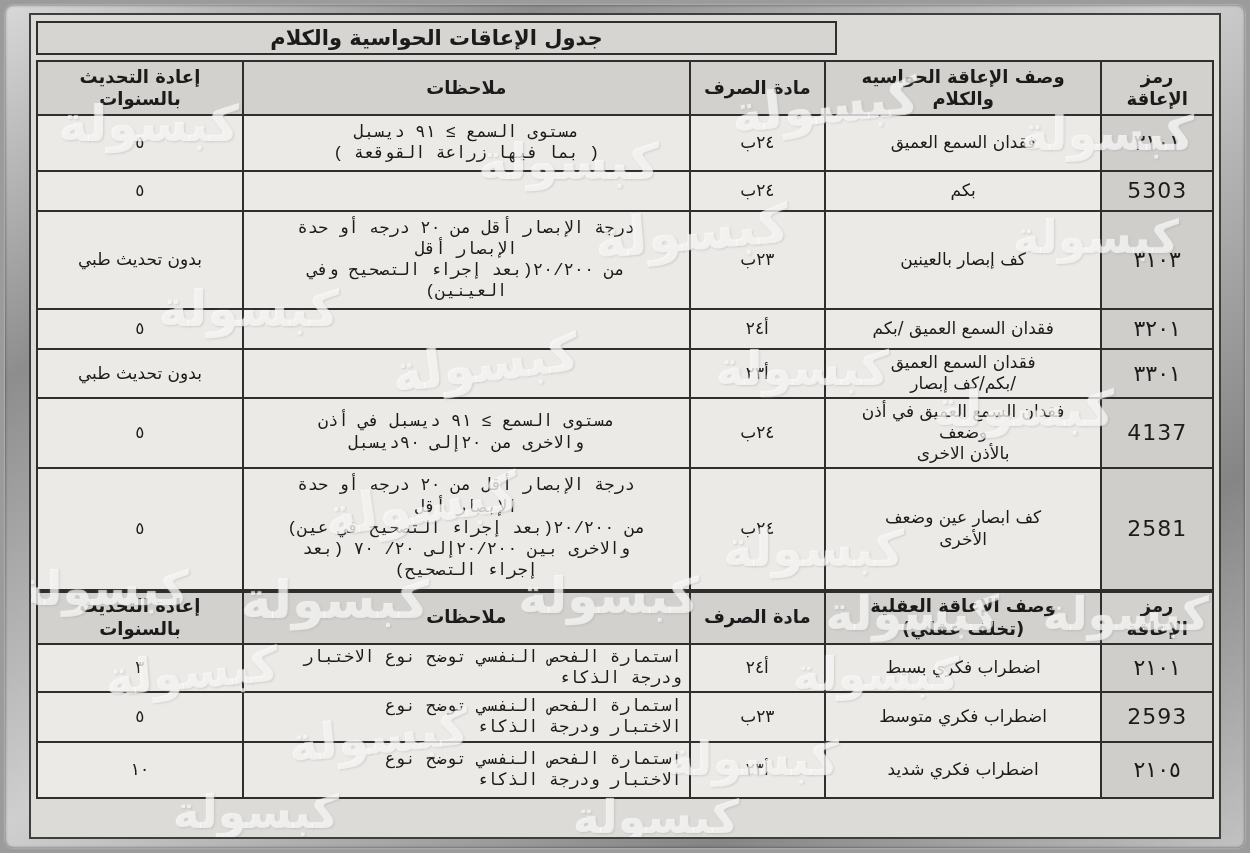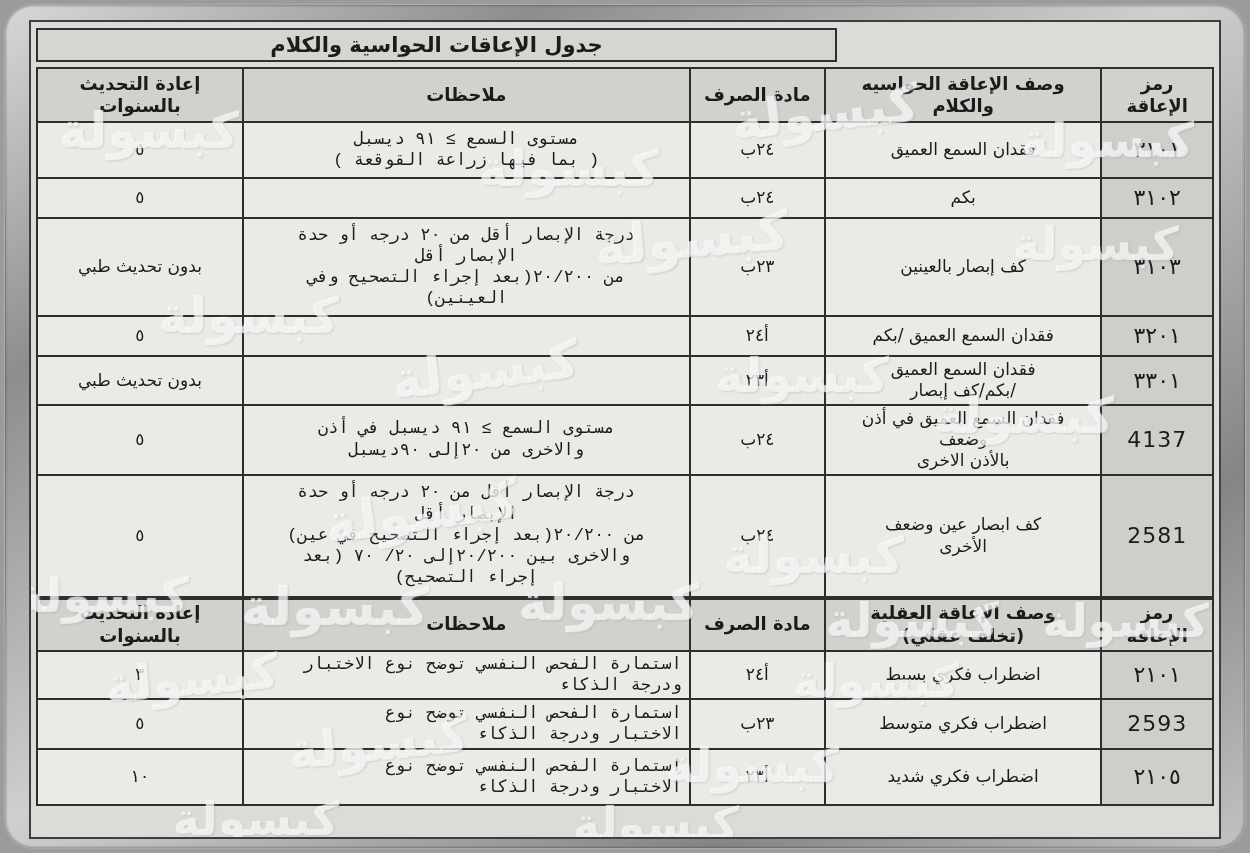--- a/index.html
+++ b/index.html
@@ -11,24 +11,24 @@
     direction: rtl;
   }
   .frame {
     position:relative;
     width:1250px; height:853px;
     background:#9b9b9b;
     padding:5px;
   }
   .band {
     width:100%; height:100%;
-    border-radius:28px;
+    border-radius:8px;
     background:linear-gradient(145deg,#d8d8d8 0%,#8d8d8d 22%,#cfcfcf 48%,#858585 78%,#c2c2c2 100%);
     box-shadow: inset 0 0 3px rgba(0,0,0,.55), 0 0 2px rgba(255,255,255,.6);
-    padding:15px 24px 9px 24px;
+    padding:8px 24px 9px 24px;
   }
   .inner {
     position:relative;
     width:100%; height:100%;
     background:#dcdbd7;
     border:2px solid #3e3e3e;
     overflow:hidden;
     padding:4px 5px;
   }
   .title-box {
@@ -119,21 +119,21 @@
         <tbody>
           <tr style="height:56px">
             <td class="code">٣١٠١</td>
             <td class="desc">فقدان السمع العميق</td>
             <td>٢٤ب</td>
             <td class="notes">مستوى السمع ≥ ٩١ ديسبل
 ( بما فيها زراعة القوقعة )</td>
             <td>٥</td>
           </tr>
           <tr style="height:40px">
-            <td class="code">٣١٠٢</td>
+            <td class="code">5303</td>
             <td class="desc">بكم</td>
             <td>٢٤ب</td>
             <td class="notes"></td>
             <td>٥</td>
           </tr>
           <tr style="height:98px">
             <td class="code">٣١٠٣</td>
             <td class="desc">كف إبصار بالعينين</td>
             <td>٢٣ب</td>
             <td class="notes">درجة الإبصار أقل من ٢٠ درجه أو حدة

